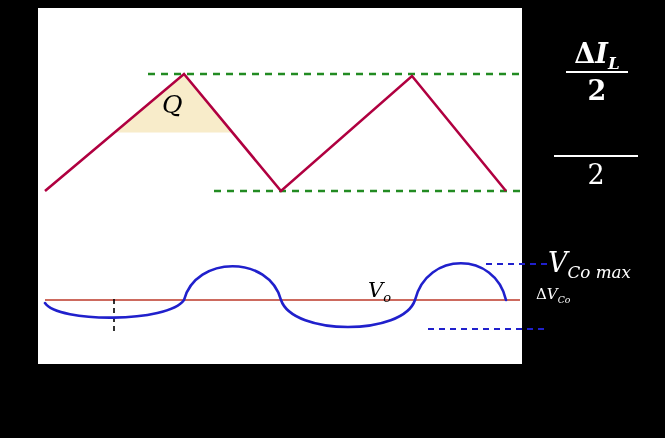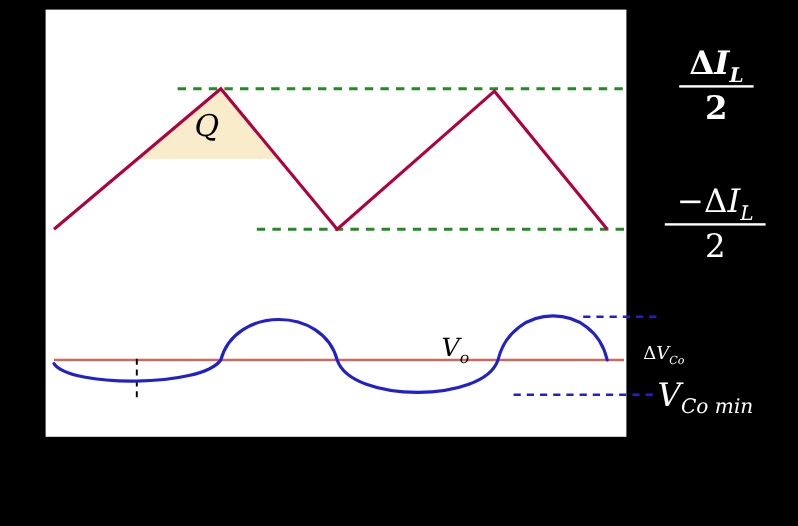--- a/index.html
+++ b/index.html
@@ -80,29 +80,26 @@
 
   <div class="frac" style="left:552px; top:38px; width:90px;font-weight:bold;">
     <div>
       <span>Δ</span><span class="math">I</span><sub>L</sub>
     </div>
     <div class="bar" style="width:62px;"></div>
     <div>2</div>
   </div>
 
   <div class="frac" style="left:546px; top:153px; width:100px;">
-    <div>
-      <span>−Δ</span><span class="math">I</span><sub>L</sub>
-    </div>
     <div class="bar" style="width:84px;"></div>
     <div>2</div>
   </div>
 
+  <div class="lbl big-label" style="left:548px; top:249px;">
+    <span class="math">V</span><sub>Co max</sub>
+  </div>
 
   <div class="lbl small-label" style="left:536px; top:287px;">
     <span>Δ</span><span class="math">V</span><sub>Co</sub>
   </div>
 
-  <div class="lbl big-label" style="left:548px; top:316px;">
-    <span class="math">V</span><sub>Co min</sub>
-  </div>
 
 </div>
 
 </body></html>

